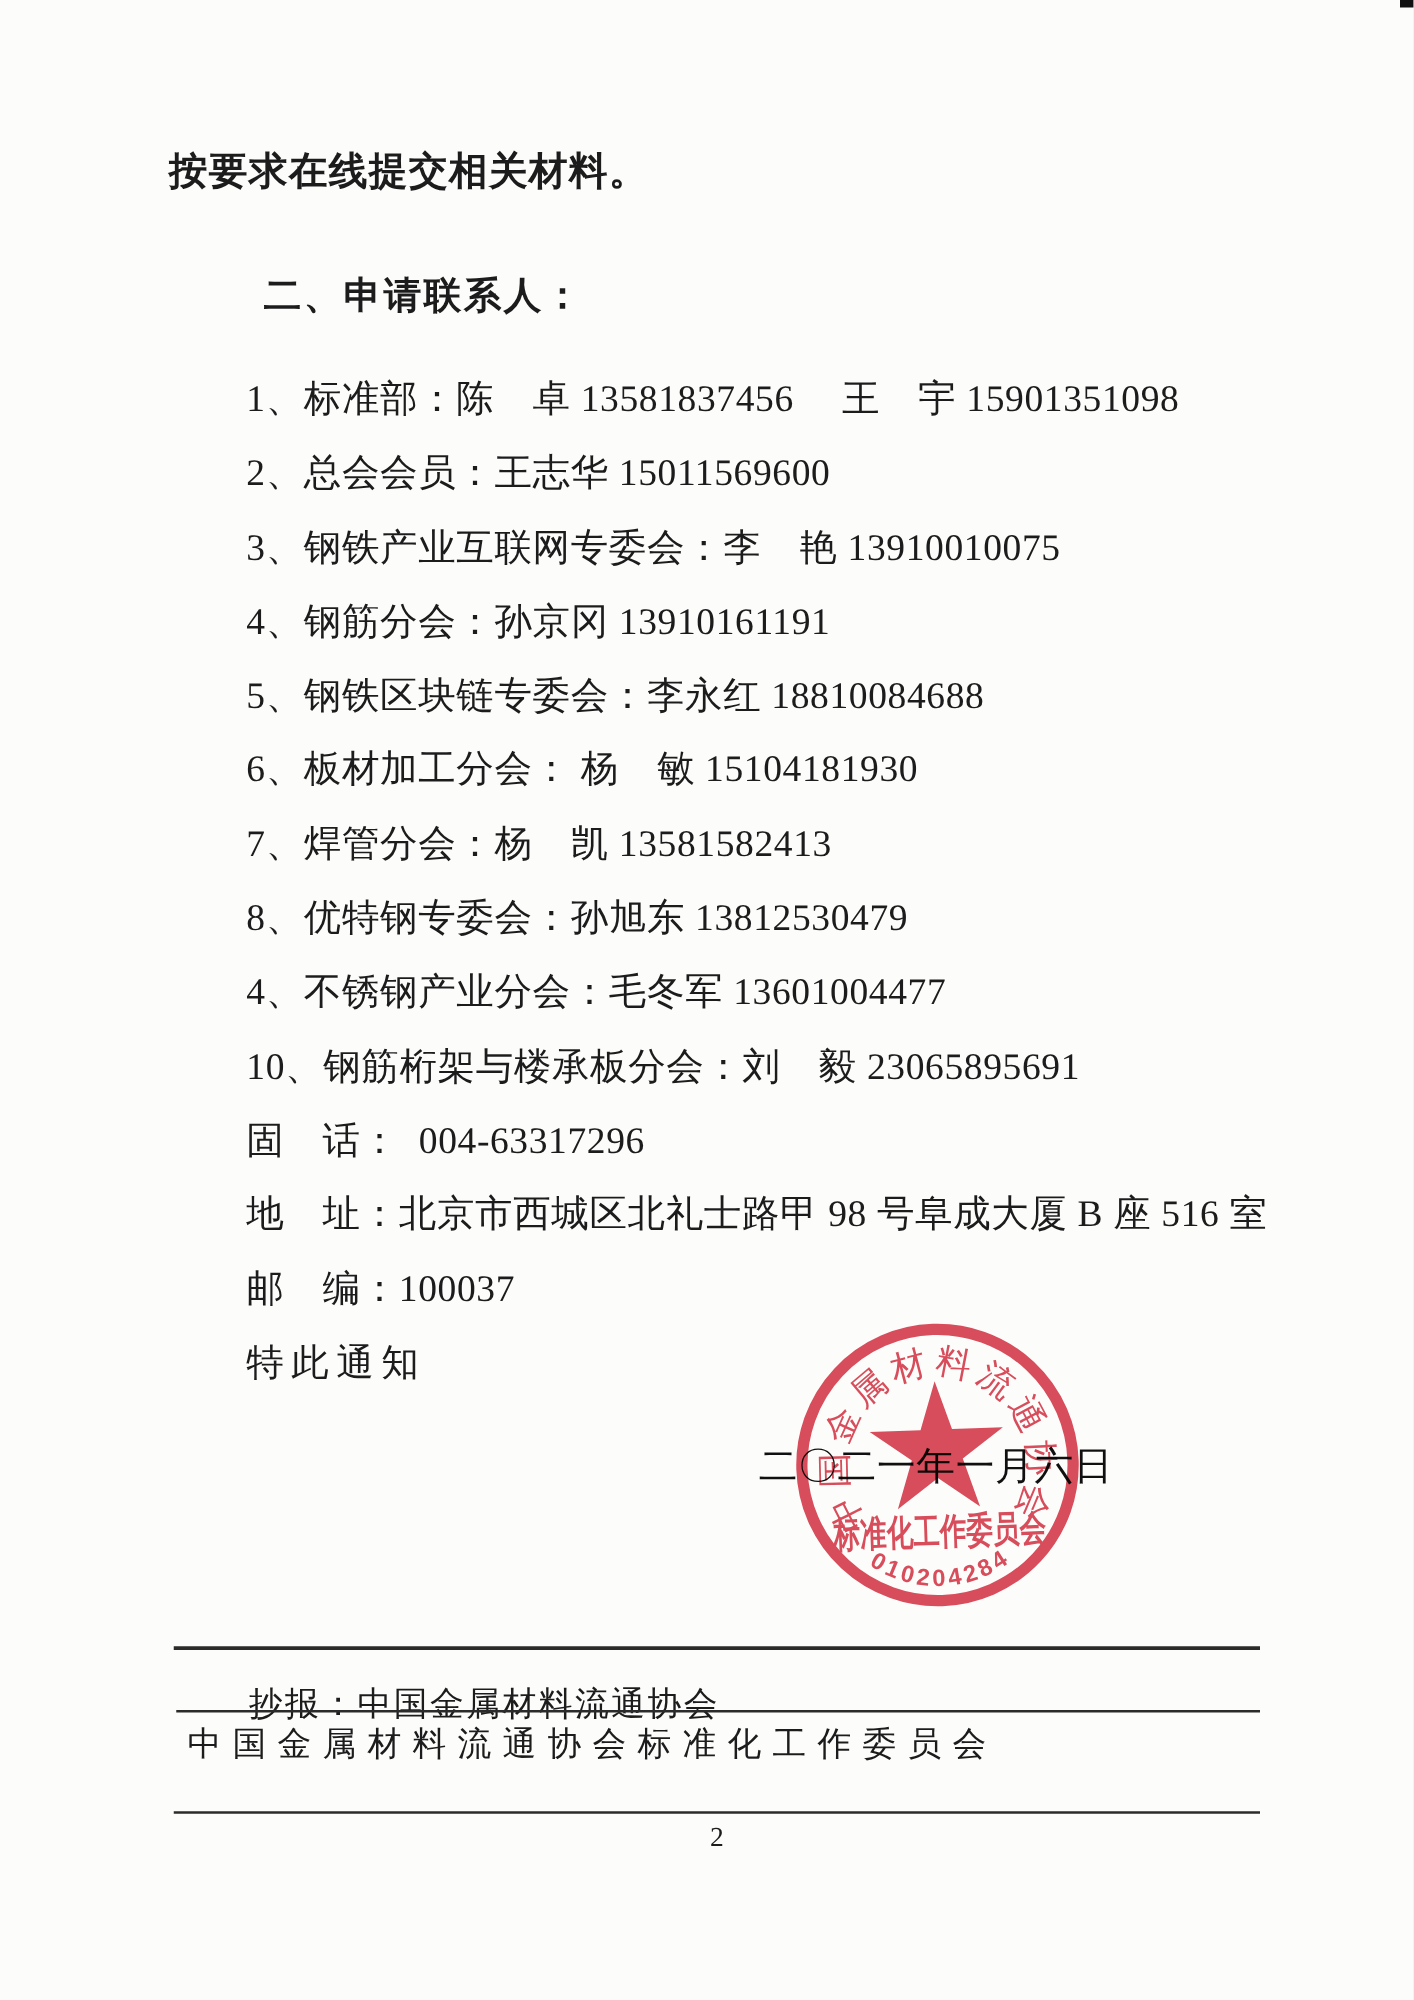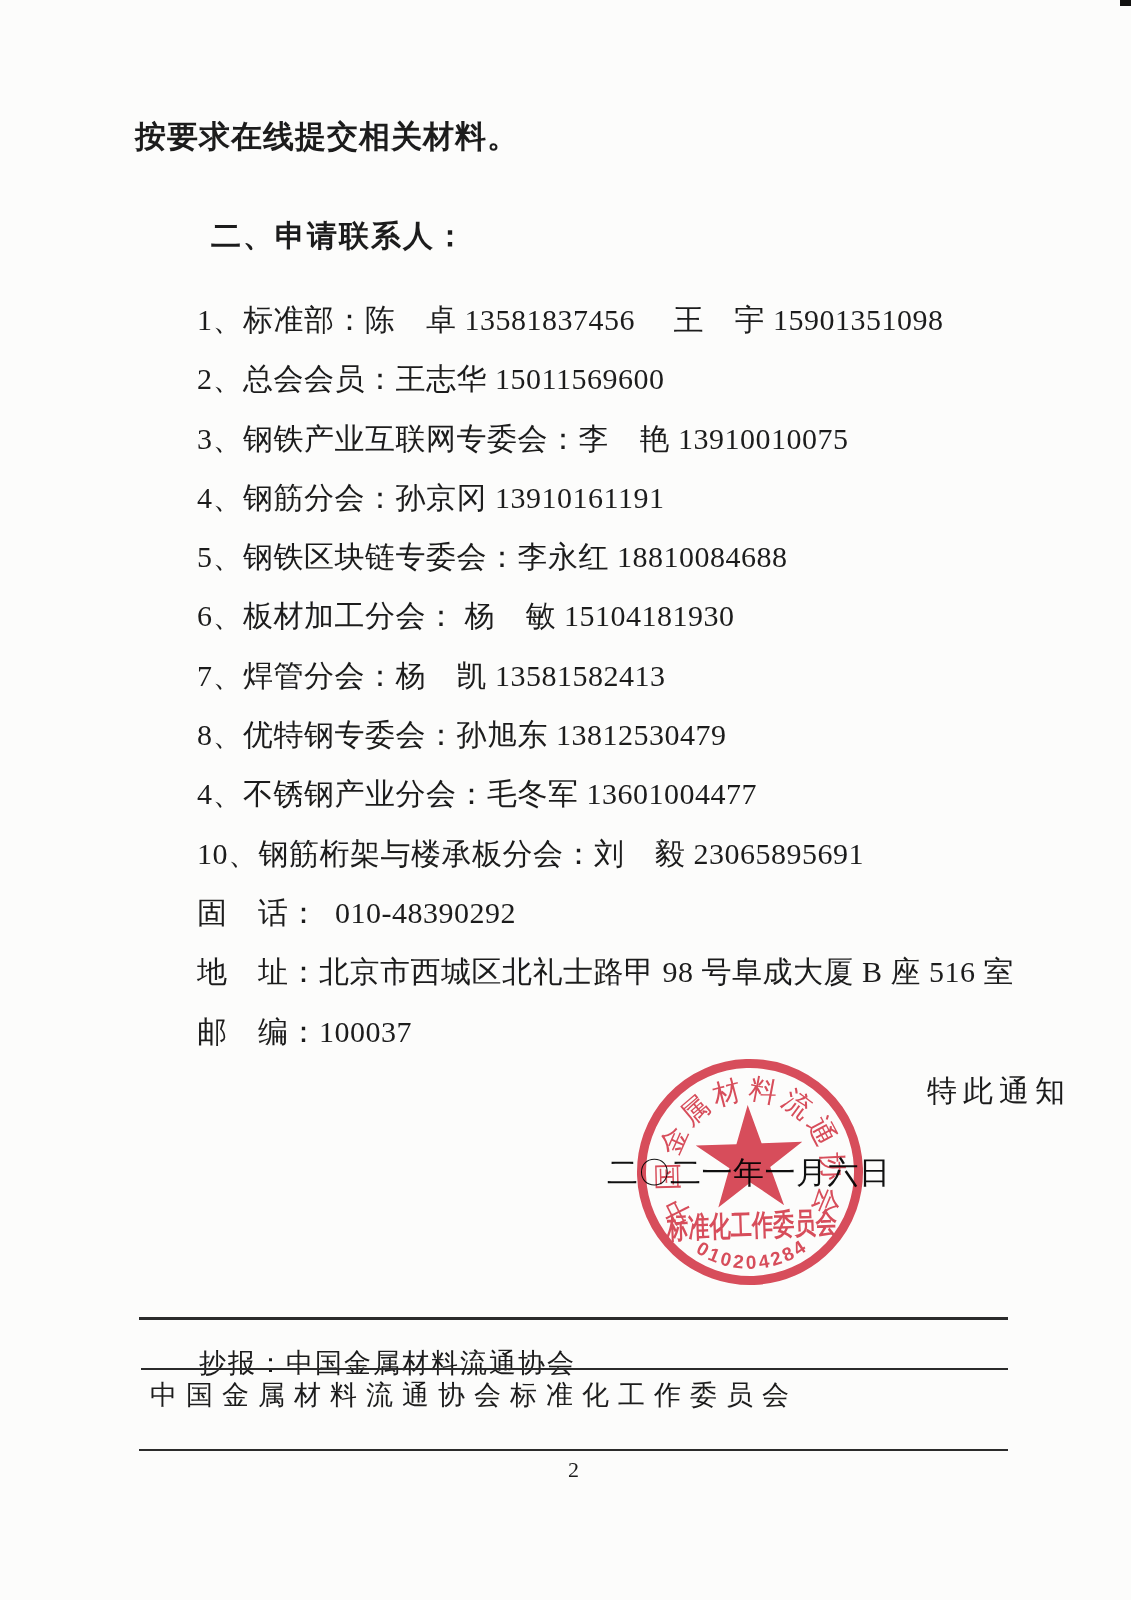--- a/index.html
+++ b/index.html
@@ -25,21 +25,21 @@
     font-family:"Liberation Sans","DejaVu Sans",sans-serif;
     font-weight:700;font-size:30px;letter-spacing:2px;white-space:pre-wrap;
   }
   .body-lines{
     position:absolute;left:197px;top:252px;right:60px;margin-top:48px;
   }
   .line{
     margin:0;height:59.3px;font-size:30px;line-height:40px;
     white-space:pre-wrap;letter-spacing:0.5px;
   }
-  .line.closing{letter-spacing:6px;text-align:right;}
+  .line.closing{letter-spacing:6px;}
   .issue-date{
     position:absolute;left:607px;top:1152px;margin:0;
     font-size:31px;letter-spacing:0.5px;color:#101010;white-space:pre-wrap;
     z-index:1;
   }
   .stamp{
     position:absolute;left:630px;top:1052px;width:240px;height:240px;
     mix-blend-mode:multiply;opacity:0.93;z-index:2;
     transform:rotate(-2deg);
   }
@@ -88,21 +88,21 @@
     <p class="line">1、标准部：陈　卓 13581837456 　王　宇 15901351098</p>
     <p class="line">2、总会会员：王志华 15011569600</p>
     <p class="line">3、钢铁产业互联网专委会：李　艳 13910010075</p>
     <p class="line">4、钢筋分会：孙京冈 13910161191</p>
     <p class="line">5、钢铁区块链专委会：李永红 18810084688</p>
     <p class="line">6、板材加工分会： 杨　敏 15104181930</p>
     <p class="line">7、焊管分会：杨　凯 13581582413</p>
     <p class="line">8、优特钢专委会：孙旭东 13812530479</p>
     <p class="line">4、不锈钢产业分会：毛冬军 13601004477</p>
     <p class="line">10、钢筋桁架与楼承板分会：刘　毅 23065895691</p>
-    <p class="line">固　话：  010-48390292</p>
+    <p class="line">固　话：  004-63317296</p>
     <p class="line">地　址：北京市西城区北礼士路甲 98 号阜成大厦 B 座 516 室</p>
     <p class="line">邮　编：100037</p>
     <p class="line closing">特此通知</p>
   </div>
 
   <p class="issue-date">二〇二一年一月六日</p>
 
   <svg class="stamp" viewBox="-120 -120 240 240" xmlns="http://www.w3.org/2000/svg">
     <defs>
       <path id="arcTop" d="M -63.2 36.5 A 73 73 0 1 1 63.2 36.5" fill="none"></path>

